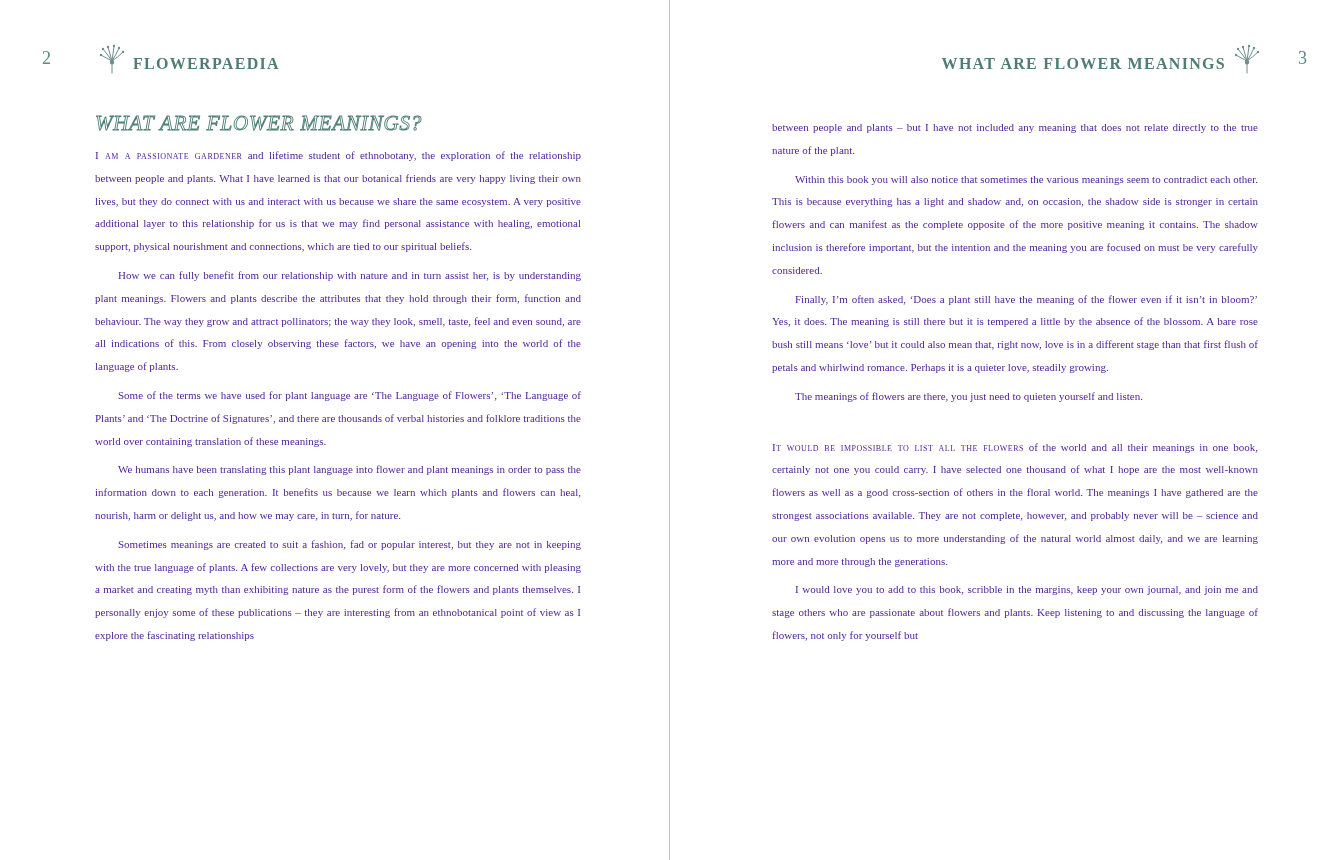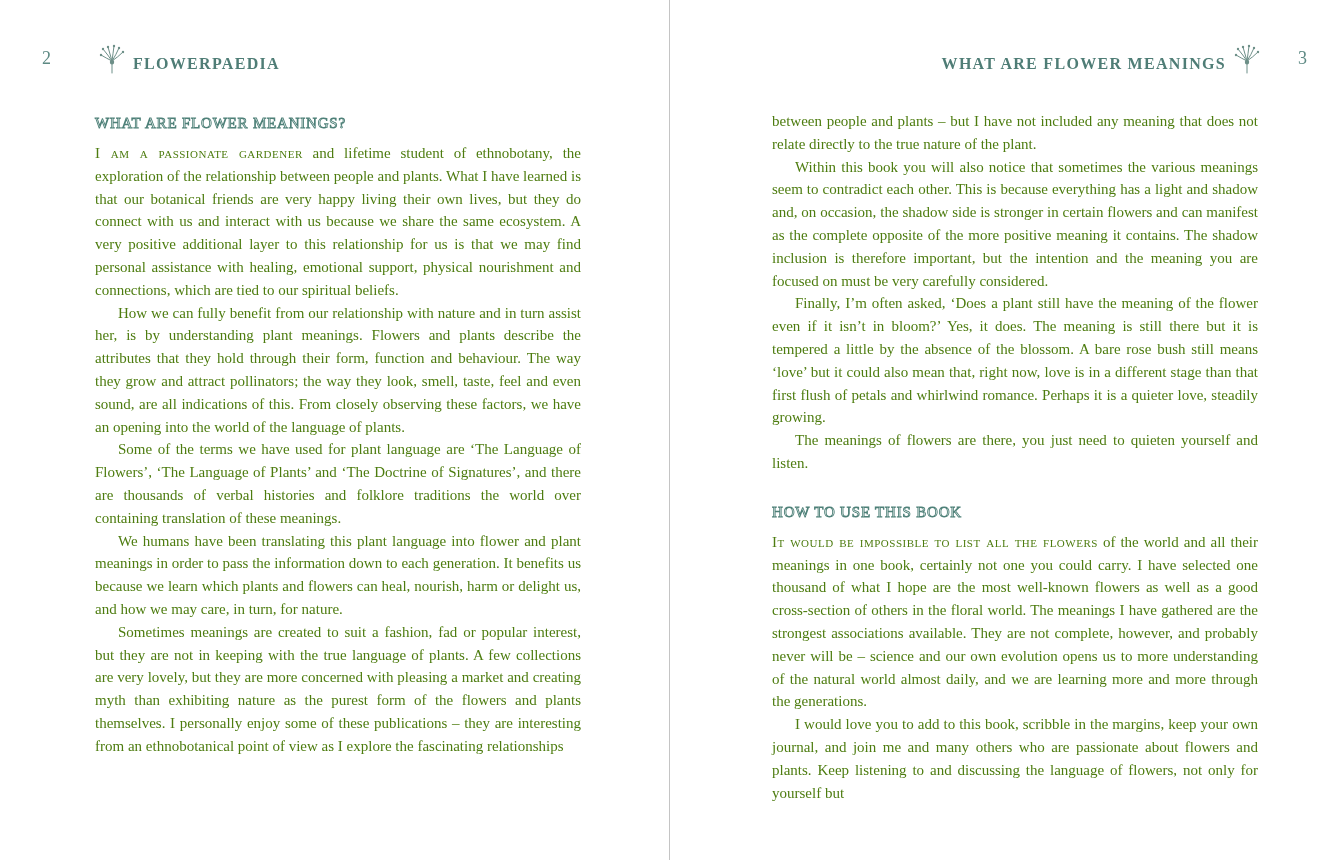--- a/index.html
+++ b/index.html
@@ -11,34 +11,36 @@
   .gutter { position: absolute; left: 669px; top: 0; width: 1px; height: 860px; background: #c4c4c4; }
   .folio { position: absolute; top: 48px; font-size: 18px; color: #5e8a84; }
   .running { position: absolute; top: 55px; font-size: 16px; letter-spacing: 1.3px; color: #4f7d76; font-weight: bold; text-transform: uppercase; }
   .sprig { position: absolute; top: 43px; width: 28px; height: 32px; }
   .column { position: absolute; top: 108px; width: 486px; }
   .page-left .column { left: 95px; }
   .page-right .column { left: 92px; }
   h2.section-heading {
     font-family: "Liberation Serif", "DejaVu Serif", serif;
     font-weight: normal;
-    font-size: 15px;
+    font-size: 21px;
     letter-spacing: 0.8px;
     color: #ffffff;
     -webkit-text-stroke: 0.9px #4e8078;
     text-transform: uppercase;
     line-height: 30px;
     margin-bottom: 4px;
+    font-style: italic;
   }
   p.body-para {
-    font-size: 15px;
+    font-size: 11px;
     line-height: 22.8px;
     text-align: justify;
     text-indent: 23px;
-    color: #4d7c0f;
+    color: #4c1d95;
+    margin-top: 6px;
   }
   p.body-para.first { text-indent: 0; }
   p.body-para.noindent { text-indent: 0; }
   .smallcaps { font-variant: small-caps; letter-spacing: 0.5px; }
   .spacer-section { height: 22px; }
 </style>
 </head>
 <body>
 
 <div class="page page-left">
@@ -100,17 +102,16 @@
     </g>
   </svg>
   <span class="folio" style="left:618px;">3</span>
 
   <div class="column" style="top:110px;">
     <p class="body-para noindent">between people and plants – but I have not included any meaning that does not relate directly to the true nature of the plant.</p>
     <p class="body-para">Within this book you will also notice that sometimes the various meanings seem to contradict each other. This is because everything has a light and shadow and, on occasion, the shadow side is stronger in certain flowers and can manifest as the complete opposite of the more positive meaning it contains. The shadow inclusion is therefore important, but the intention and the meaning you are focused on must be very carefully considered.</p>
     <p class="body-para">Finally, I’m often asked, ‘Does a plant still have the meaning of the flower even if it isn’t in bloom?’ Yes, it does. The meaning is still there but it is tempered a little by the absence of the blossom. A bare rose bush still means ‘love’ but it could also mean that, right now, love is in a different stage than that first flush of petals and whirlwind romance. Perhaps it is a quieter love, steadily growing.</p>
     <p class="body-para">The meanings of flowers are there, you just need to quieten yourself and listen.</p>
     <div class="spacer-section"></div>
-    <h2 class="section-heading">How to use this book</h2>
     <p class="body-para first"><span class="smallcaps">It would be impossible to list all the flowers</span><span> of the world and all their meanings in one book, certainly not one you could carry. I have selected one thousand of what I hope are the most well-known flowers as well as a good cross-section of others in the floral world. The meanings I have gathered are the strongest associations available. They are not complete, however, and probably never will be – science and our own evolution opens us to more understanding of the natural world almost daily, and we are learning more and more through the generations.</span></p>
-    <p class="body-para">I would love you to add to this book, scribble in the margins, keep your own journal, and join me and many others who are passionate about flowers and plants. Keep listening to and discussing the language of flowers, not only for yourself but</p>
+    <p class="body-para">I would love you to add to this book, scribble in the margins, keep your own journal, and join me and stage others who are passionate about flowers and plants. Keep listening to and discussing the language of flowers, not only for yourself but</p>
   </div>
 </div>
 
 </body></html>

